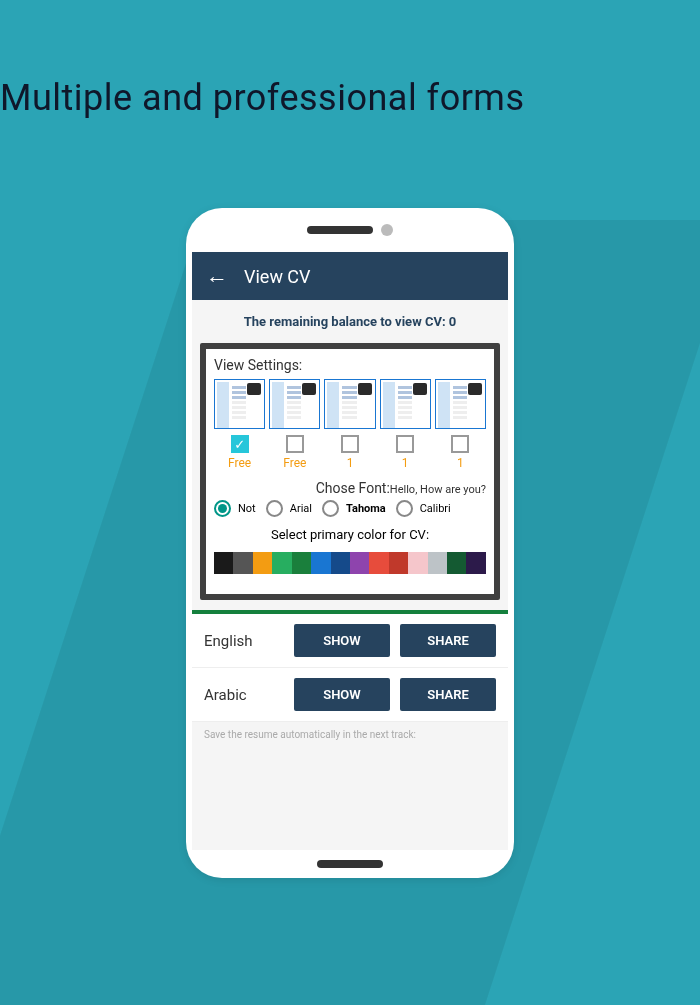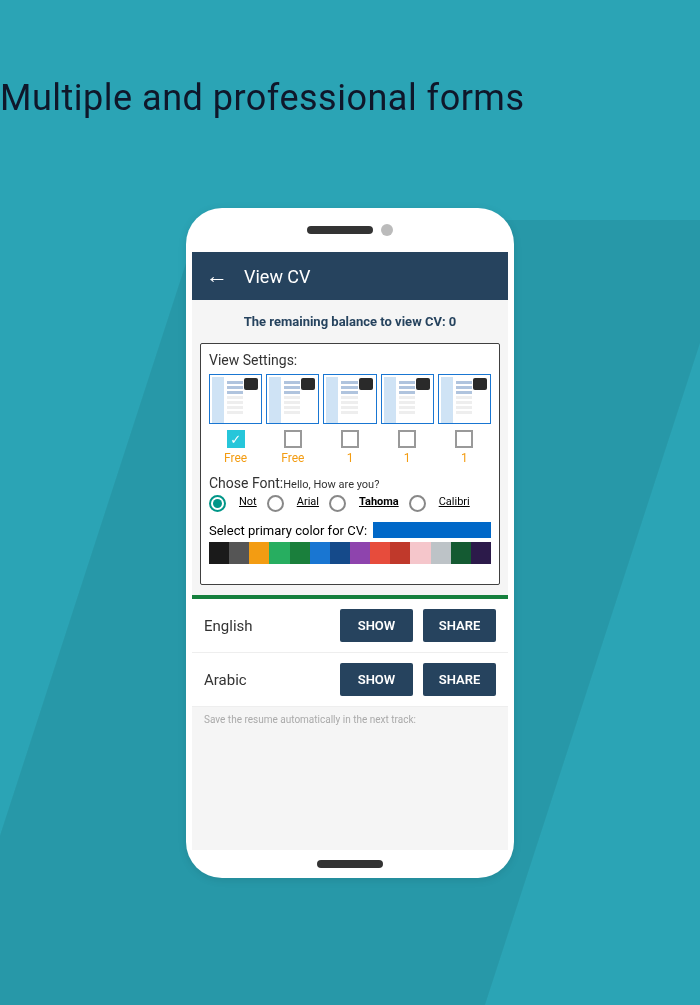--- a/index.html
+++ b/index.html
@@ -90,21 +90,21 @@
 .balance {
   text-align: center;
   font-size: 13px;
   font-weight: 700;
   color: #26435e;
   padding: 14px 10px 10px;
 }
 .card {
   background: #fff;
   margin: 4px 8px 10px;
-  border: 1px solid #404040;
+  border: 6px solid #404040;
   border-radius: 2px;
   padding: 8px 8px 10px;
 }
 .label {
   font-size: 14px;
   color: #333;
   margin-bottom: 6px;
 }
 .templates {
   display: flex;
@@ -162,39 +162,38 @@
   color: #fff;
   font-size: 13px;
 }
 .tpl-cost {
   font-size: 12px;
   color: #f39c12;
   margin-top: 3px;
 }
 .font-row {
   display: flex;
-  justify-content: flex-start;
+  justify-content: flex-end;
   align-items: baseline;
   margin-bottom: 4px;
 }
 .font-preview {
   font-size: 11px;
   color: #333;
 }
 .radios {
   display: flex;
   gap: 10px;
   align-items: center;
   margin-bottom: 10px;
 }
 .radio {
   display: flex;
-  align-items: flex-start;
-  gap: 13px;
-  text-decoration: underline;
+  align-items: center;
+  gap: 7px;
 }
 .radio-circle {
   width: 17px;
   height: 17px;
   border: 2px solid #888;
   border-radius: 50%;
   display: flex;
   align-items: center;
   justify-content: center;
 }
@@ -210,20 +209,21 @@
 }
 .radio-label {
   font-size: 11px;
 }
 .radio-label.bold { font-weight: 700; }
 .color-row {
   display: flex;
   align-items: center;
   gap: 6px;
   margin-bottom: 4px;
+  flex-direction: column;
 }
 .color-label { font-size: 13px; }
 .color-current {
   flex: 1;
   height: 16px;
   background: #0068c8;
 }
 .swatches {
   display: flex;
   height: 22px;
@@ -255,21 +255,21 @@
   flex: 1;
   font-size: 15px;
   color: #333;
 }
 .btn {
   background: #26435e;
   color: #fff;
   font-size: 13px;
   font-weight: 600;
   padding: 9px 0;
-  width: 73px;
+  width: 96px;
   text-align: center;
   border-radius: 2px;
 }
 .footnote {
   font-size: 10px;
   color: #aaa;
   padding: 6px 12px 0;
   line-height: 1.3;
 }
 .phone-bottom {

